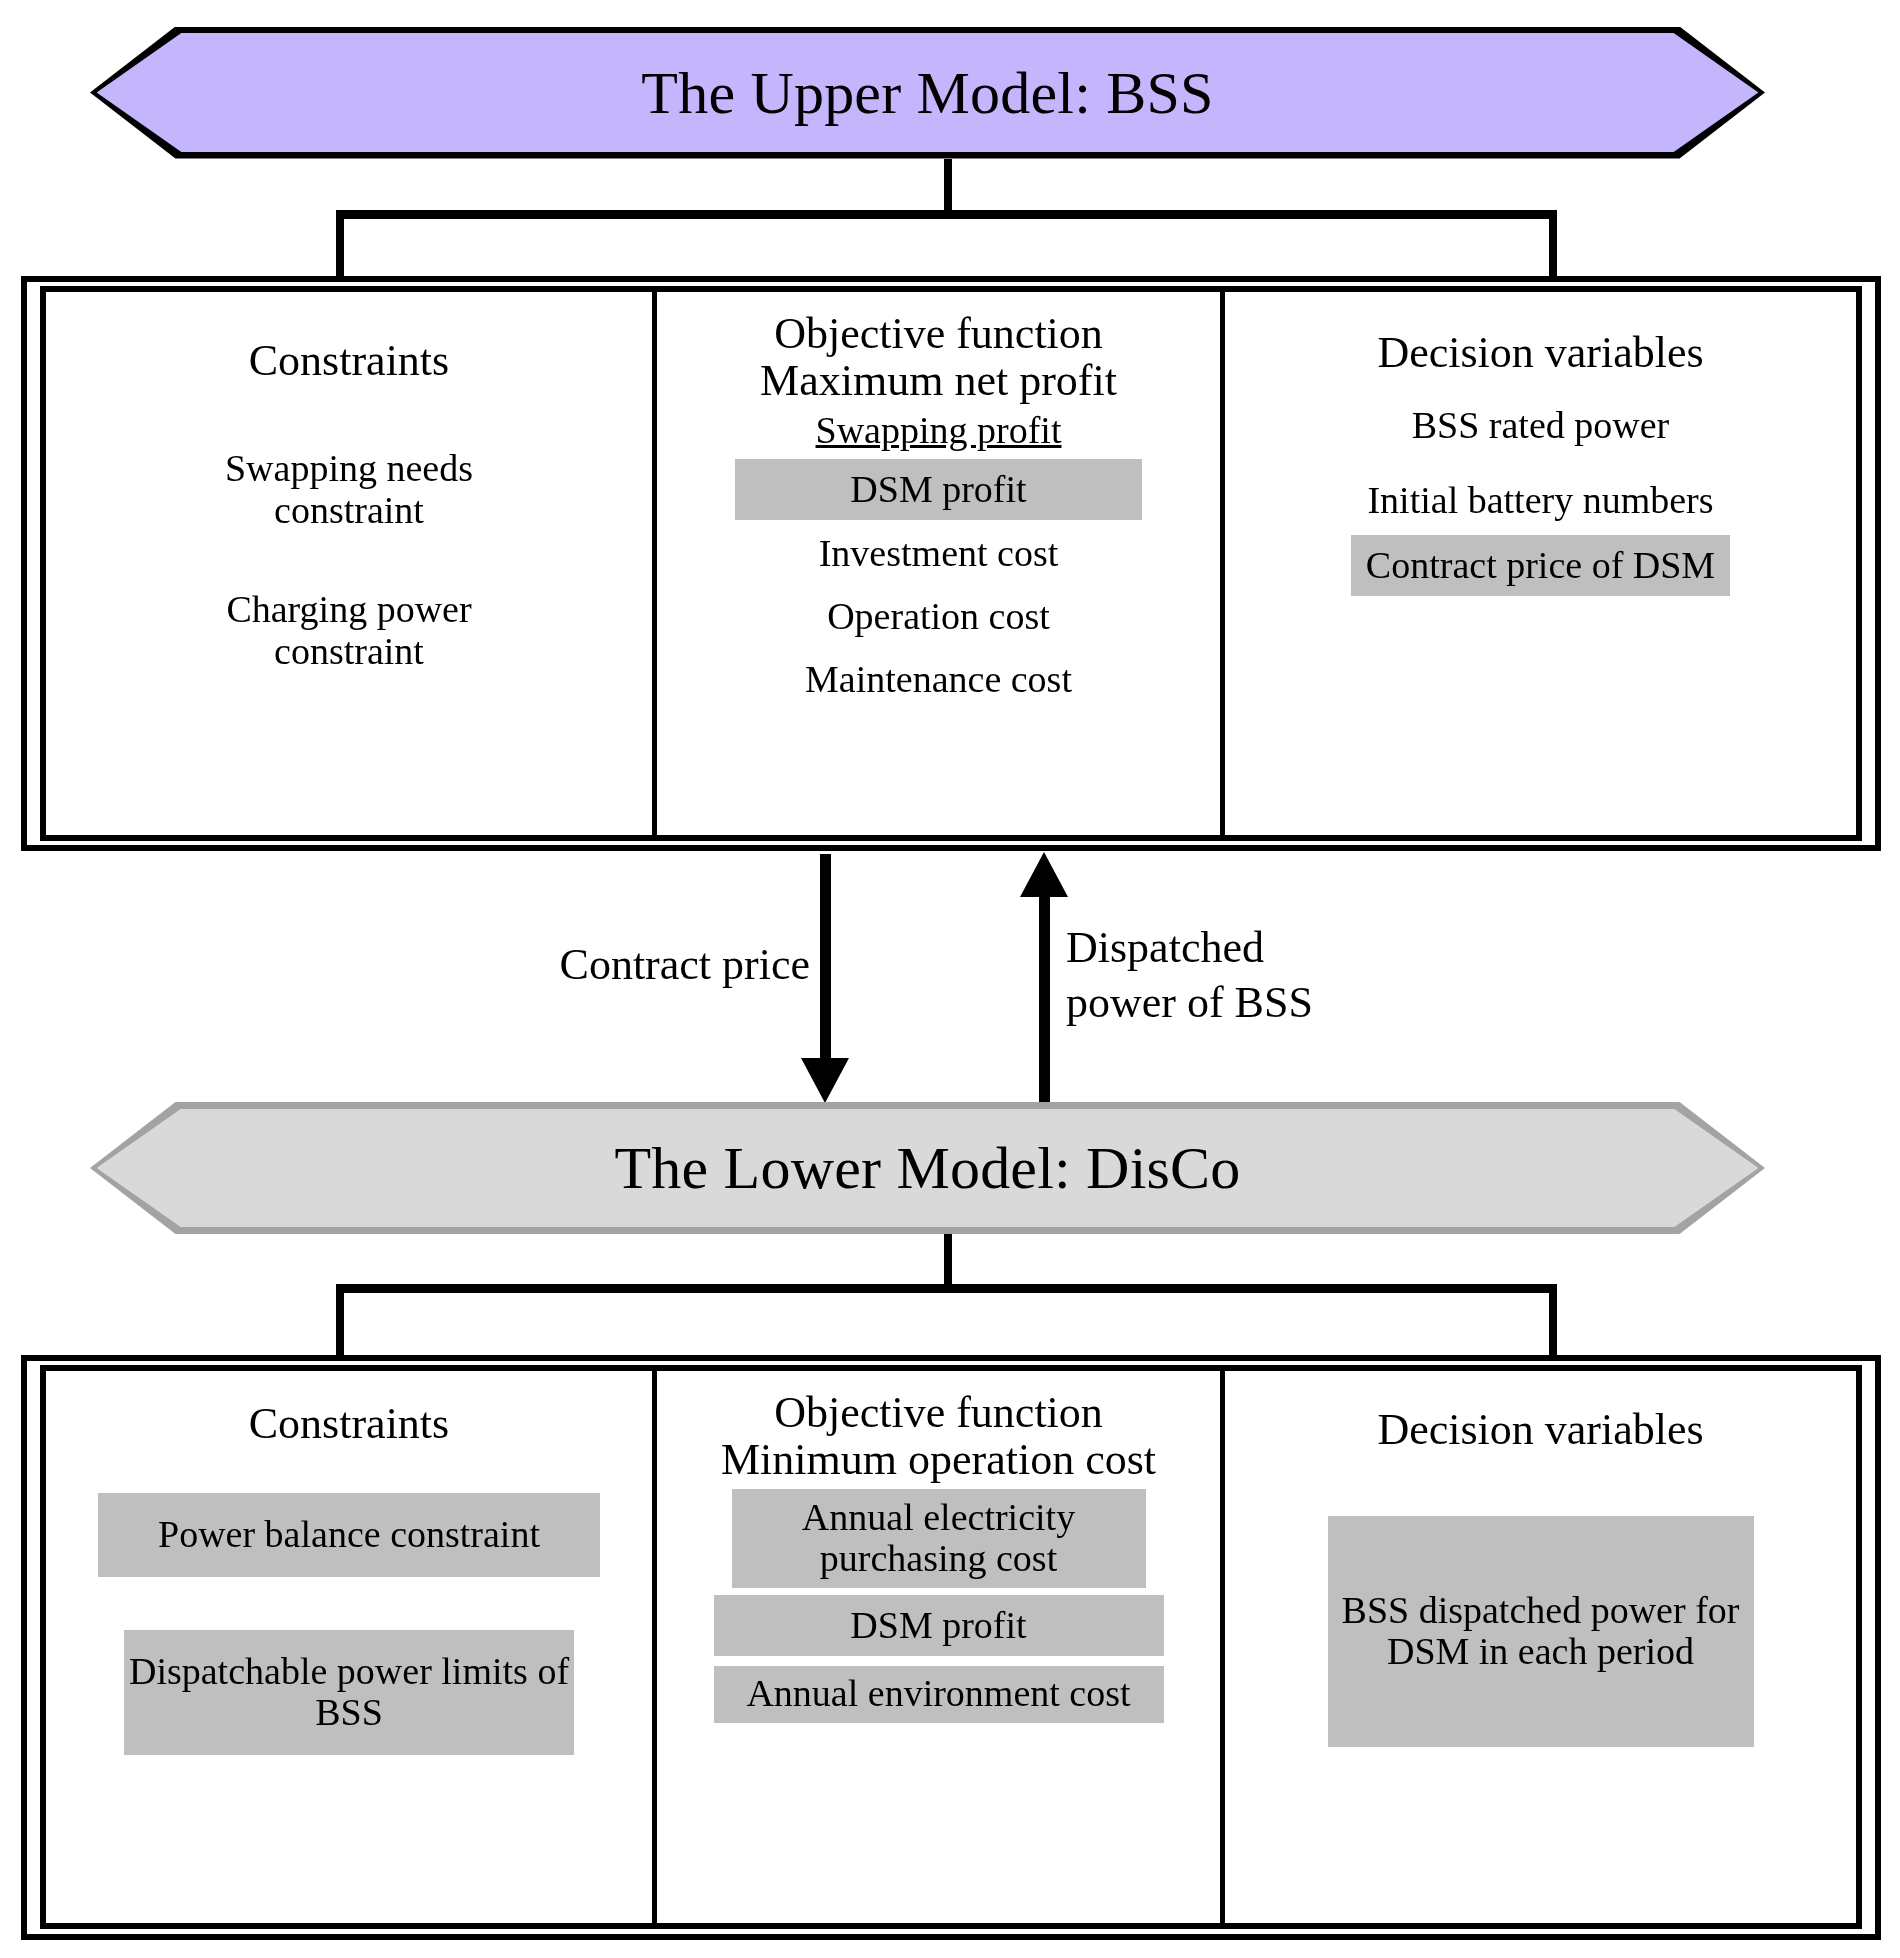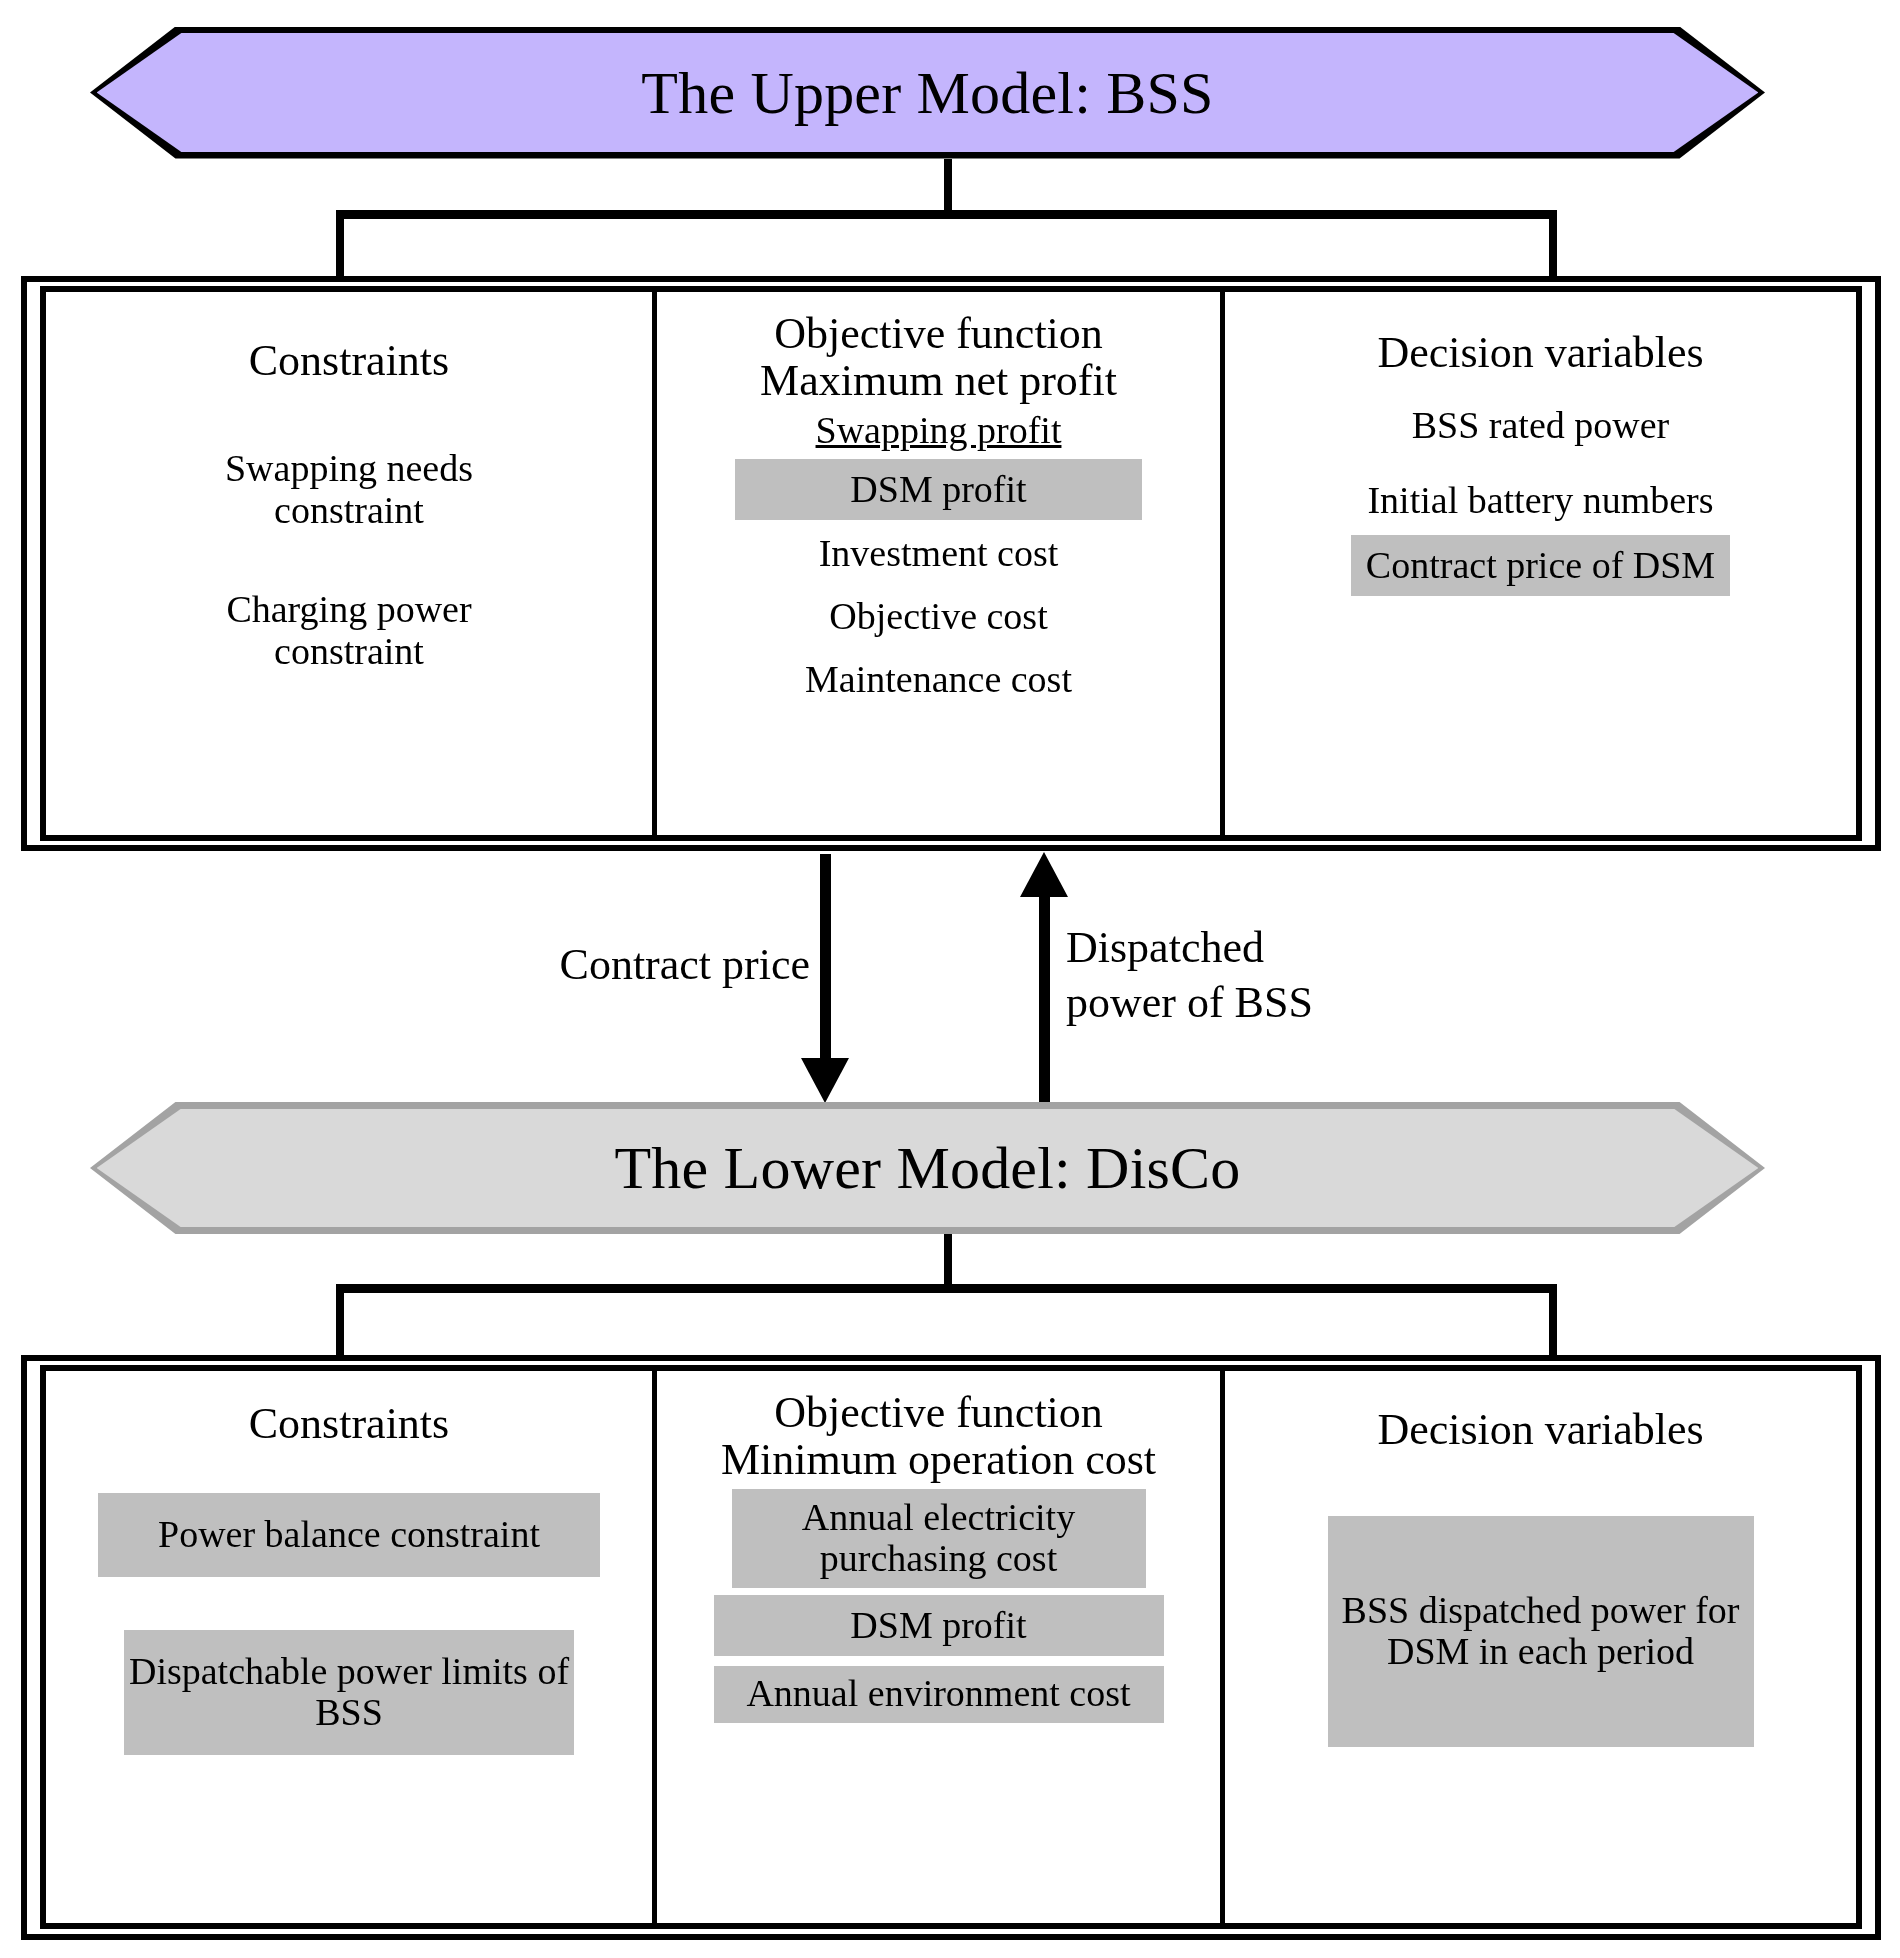--- a/index.html
+++ b/index.html
@@ -152,21 +152,21 @@
       <div class="item" style="margin-top:64px; width:379px;">Swapping needs constraint</div>
       <div class="item" style="margin-top:57px; width:379px;">Charging power constraint</div>
     </div>
 
     <div class="col mid" style="width:573px; padding:11.4px 17px 0 17px;">
       <div class="col-head" style="margin-top:7.6px;">Objective function</div>
       <div class="col-head">Maximum net profit</div>
       <div class="item" style="margin-top:5.7px;text-decoration:underline;">Swapping profit</div>
       <div class="item hl" style="margin-top:7.6px; width:407px; padding:9.5px 0;">DSM profit</div>
       <div class="item" style="margin-top:13.2px;">Investment cost</div>
-      <div class="item" style="margin-top:21px;">Objective cost</div>
+      <div class="item" style="margin-top:21px;">Operation cost</div>
       <div class="item" style="margin-top:21px;">Maintenance cost</div>
     </div>
 
     <div class="col" style="width:auto; flex:1; padding:21px 28px 0 28px;">
       <div class="col-head" style="margin-top:17px;">Decision variables</div>
       <div class="item" style="margin-top:28px;">BSS rated power</div>
       <div class="item" style="margin-top:34px;">Initial battery numbers</div>
       <div class="item hl" style="margin-top:13.2px; width:379px; padding:9.5px 0;">Contract price of DSM</div>
     </div>
   </div>

